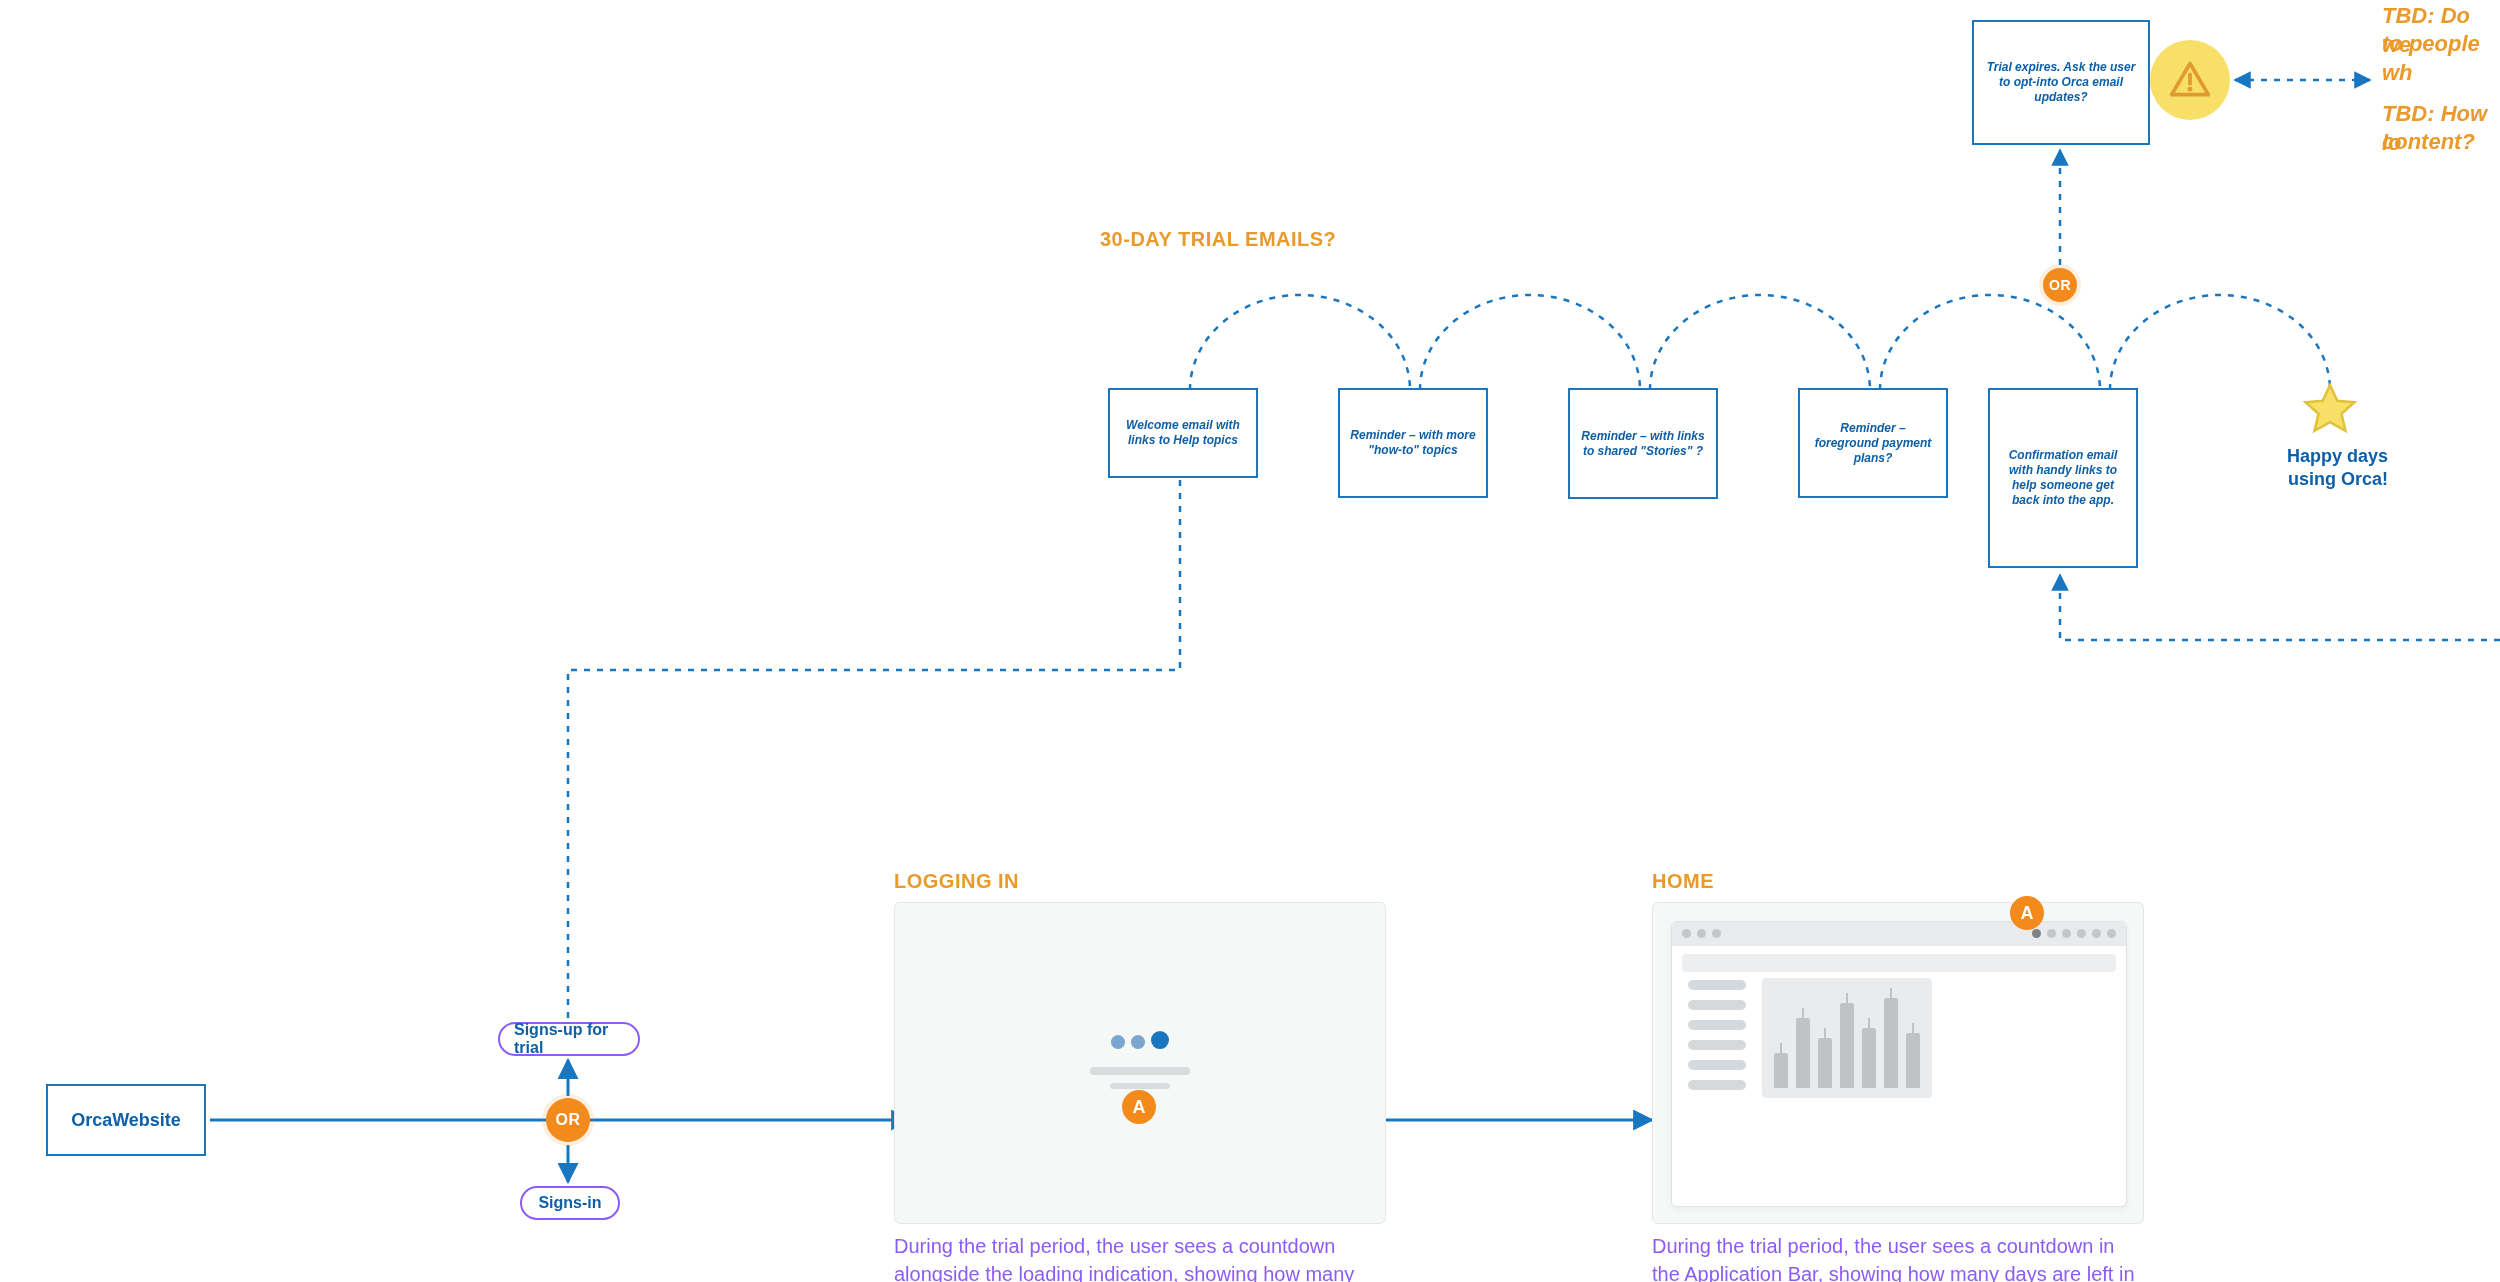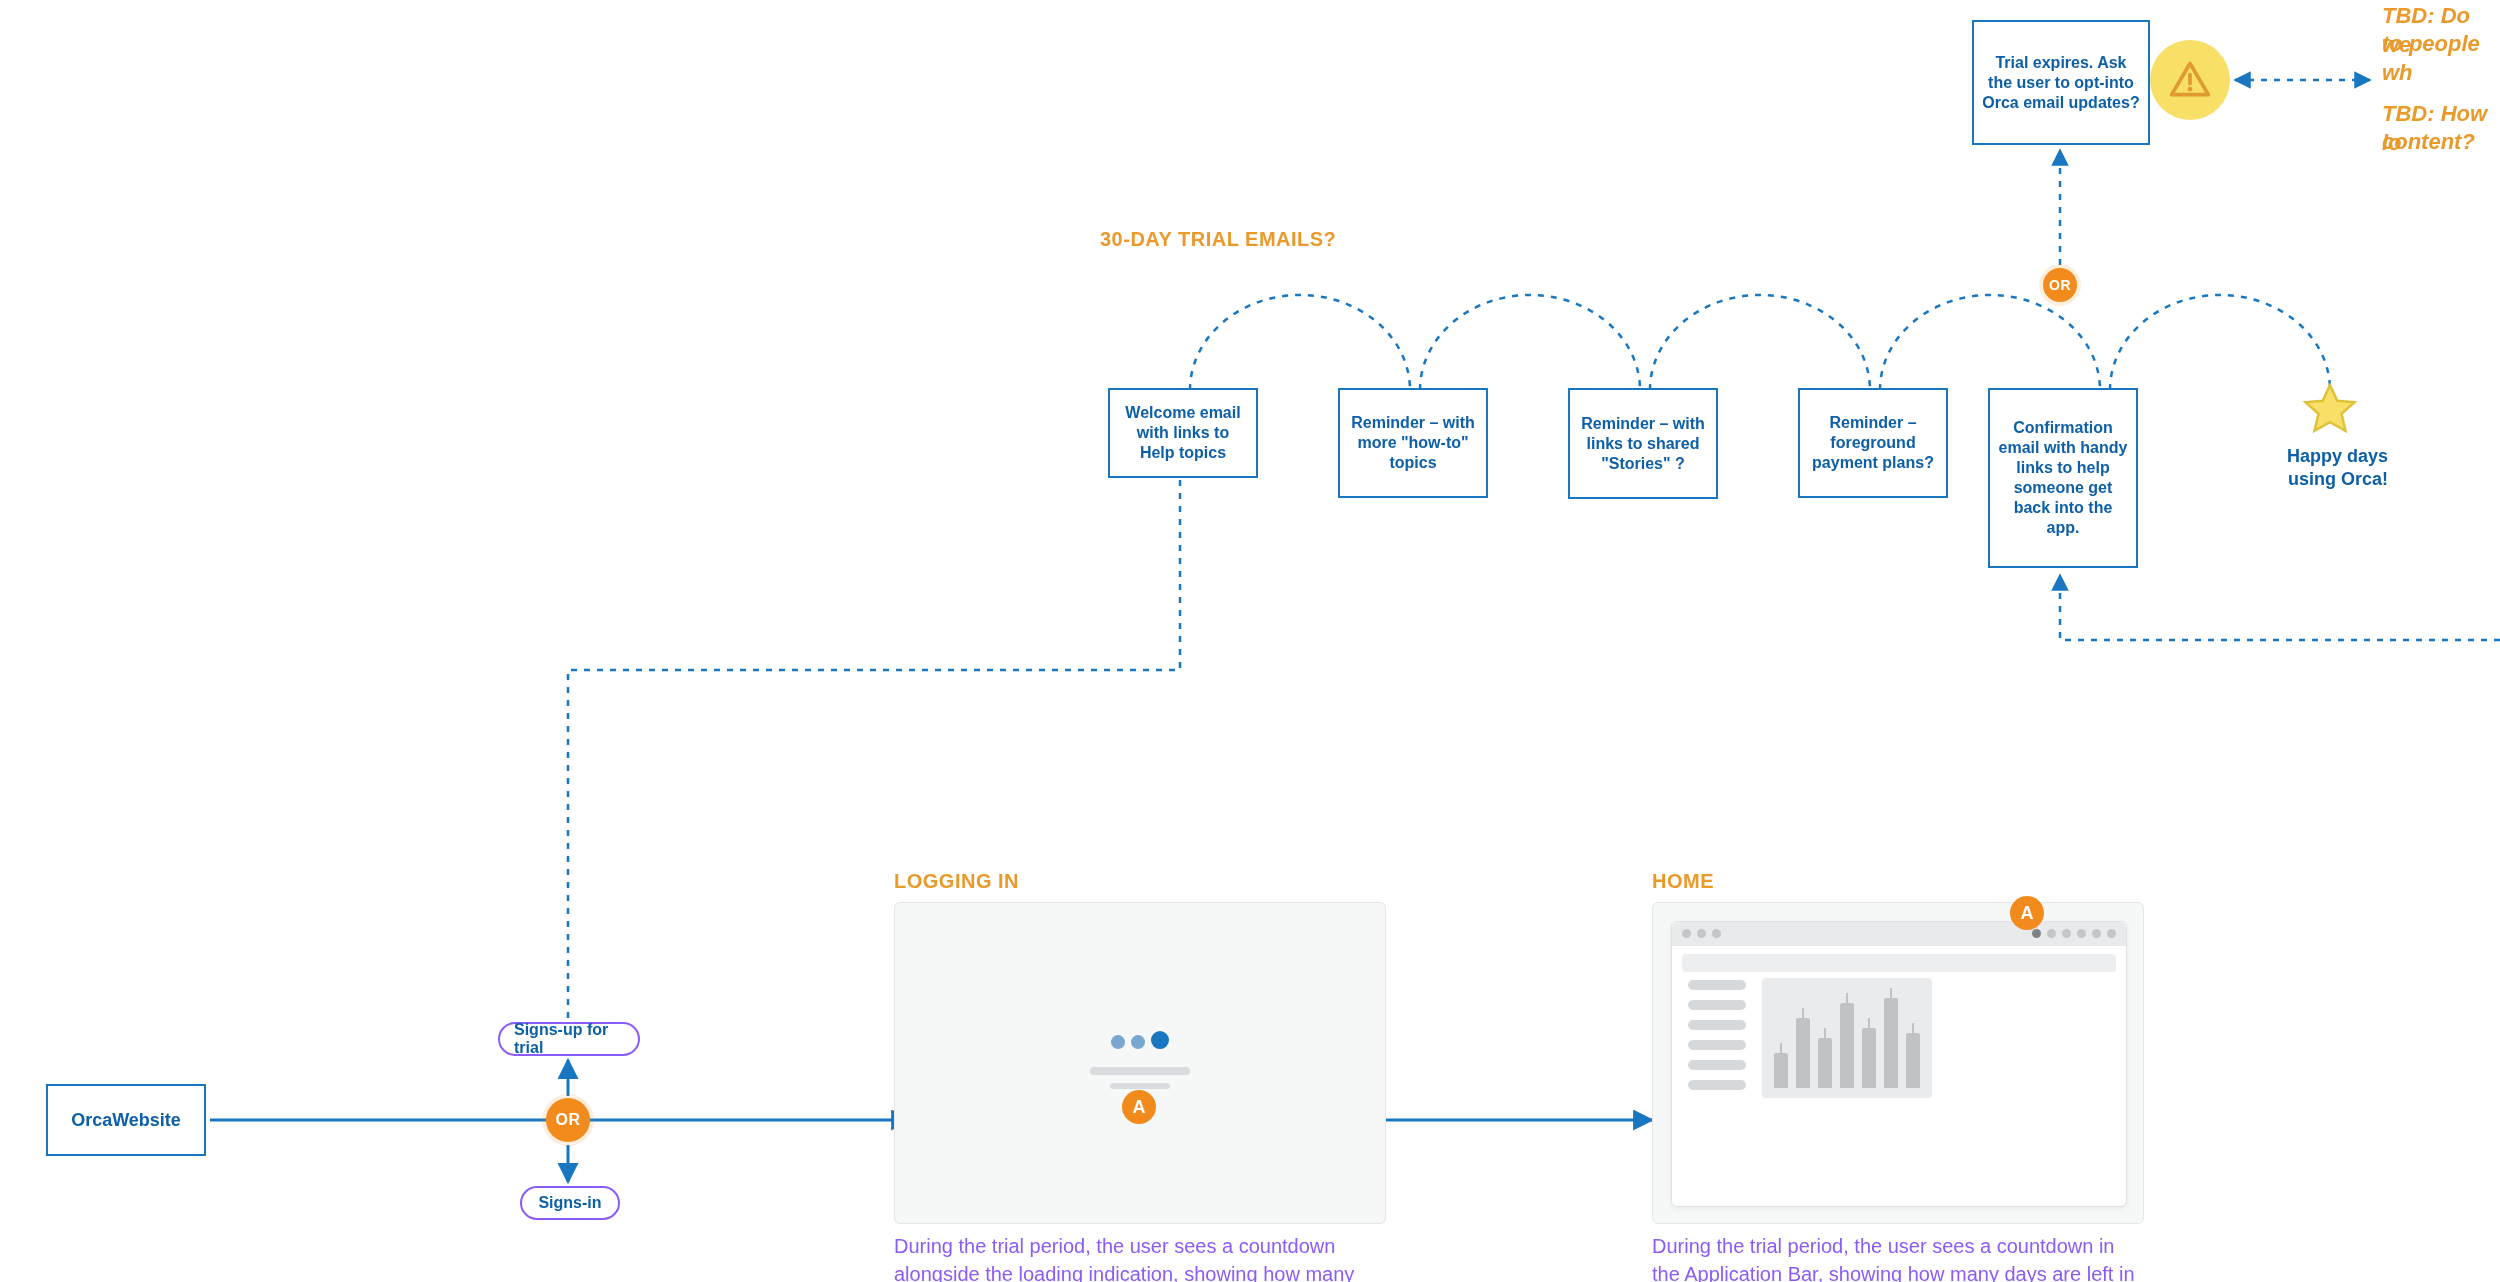--- a/index.html
+++ b/index.html
@@ -22,21 +22,21 @@
     font-size: 18px;
     line-height: 1.25;
     font-weight: 700;
     display: flex;
     align-items: center;
     justify-content: center;
     text-align: center;
     padding: 10px 8px;
     box-sizing: border-box;
   }
-  .box.small { font-size: 16px; }
+  .box.small { font-size: 12px; font-style: italic; }
 
   
   .pill {
     position: absolute;
     border: 2px solid #8b5cf6;
     border-radius: 999px;
     color: #0d5fa8;
     background: #ffffff;
     font-weight: 700;
     font-size: 16px;

